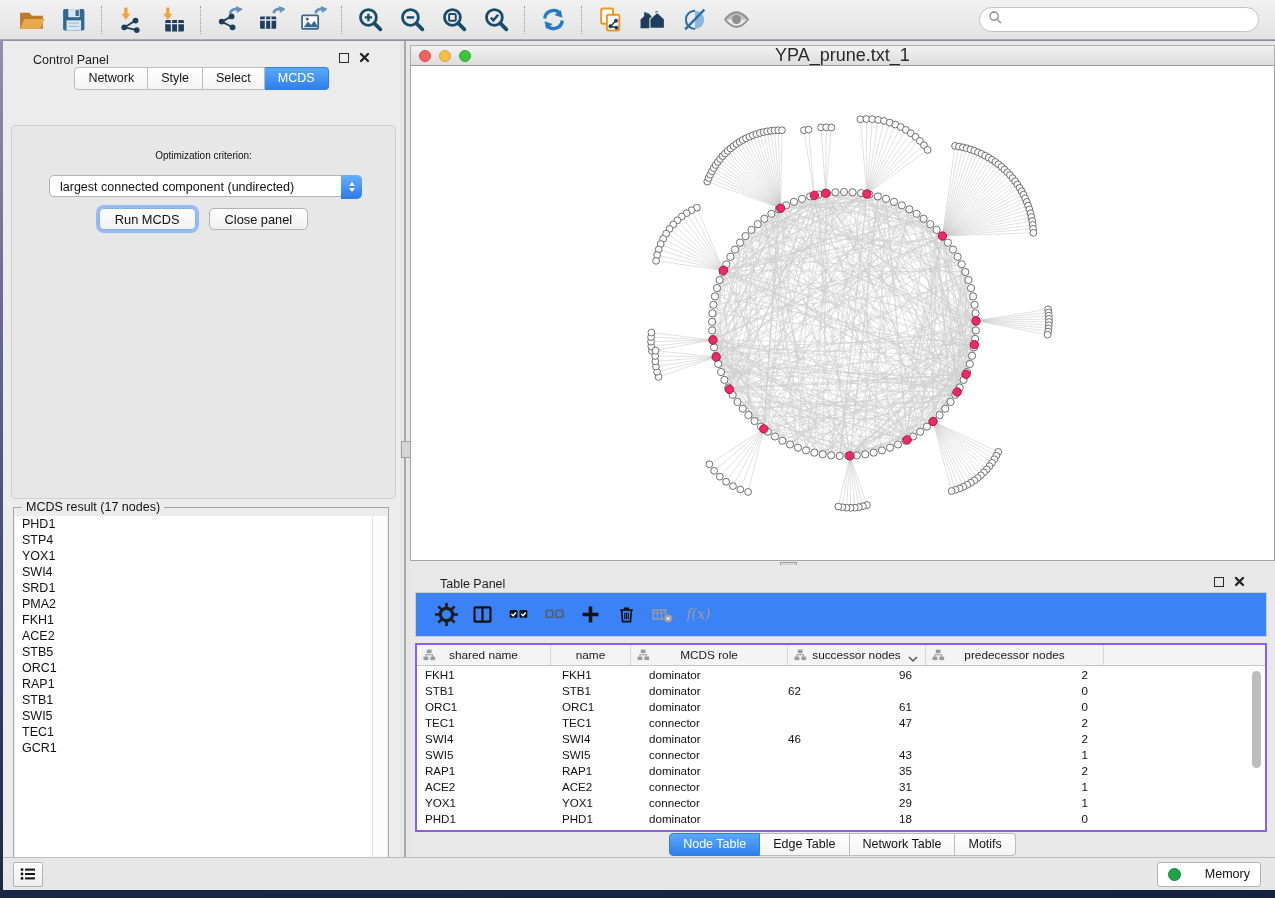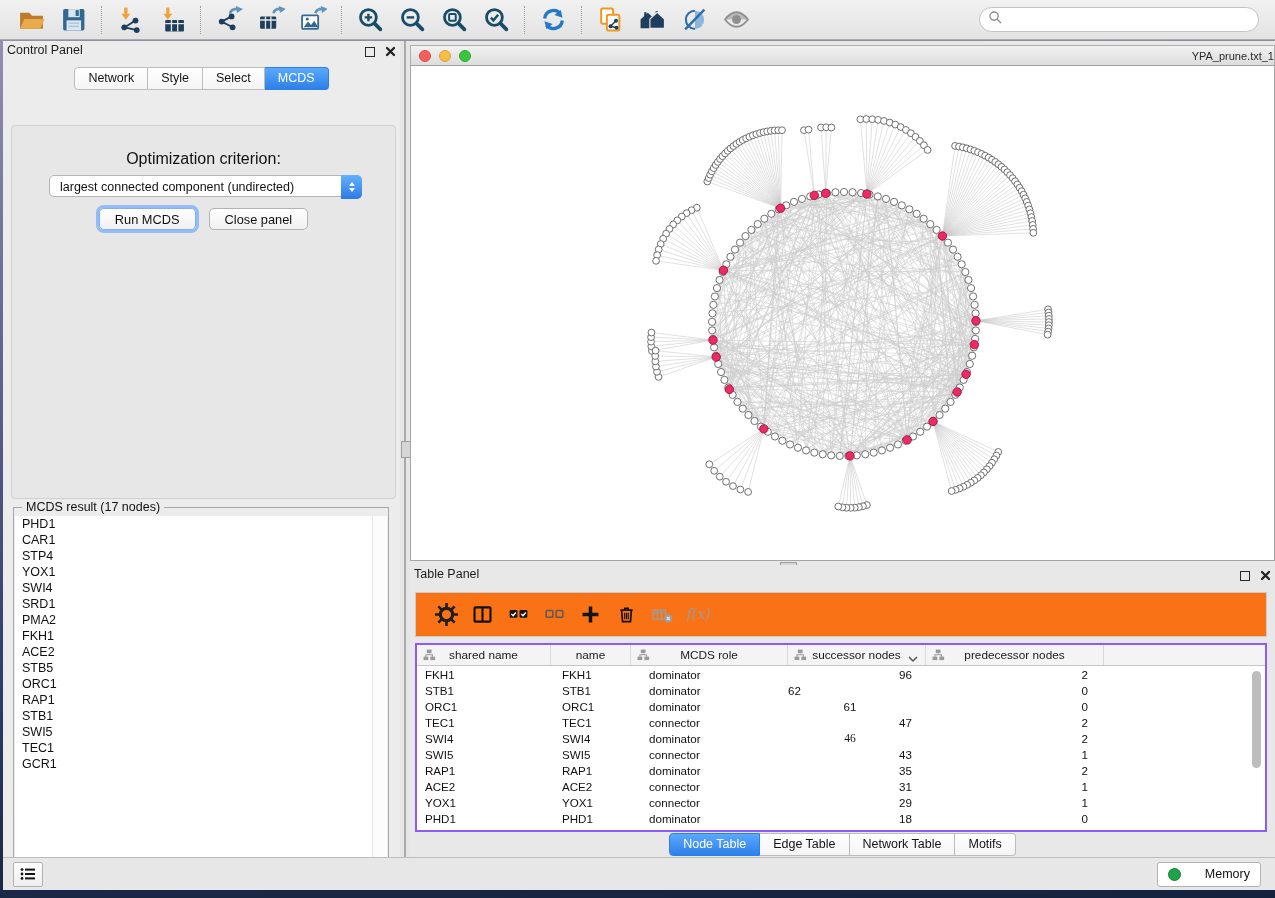--- a/index.html
+++ b/index.html
@@ -10,33 +10,33 @@
   
   #main-toolbar{left:0;top:0;right:0;height:40px;background:linear-gradient(#f1f1f1,#e3e3e3);
     border-bottom:1px solid #ababab;display:flex;align-items:center;padding-left:10px;box-sizing:border-box}
   .tb-ic{width:30px;height:30px;display:flex;align-items:center;justify-content:center;margin:0 6px;cursor:default}
   .tb-sep{width:0;height:28px;border-left:1px dotted #9a9a9a;margin:0 7px}
   #search-wrap{position:absolute;right:16px;top:7px;width:280px;height:25px;background:#fff;
     border:1px solid #c3c3c3;border-radius:13px;display:flex;align-items:center;padding-left:8px;box-sizing:border-box}
   #search-wrap input{border:none;outline:none;flex:1;font-size:12px;background:transparent;font-family:inherit}
   
   #control-panel{left:3px;top:41px;width:397px;bottom:40px;background:#ececec}
-  .panel-head{height:26px;display:flex;align-items:flex-start;padding:2px 4px 0;box-sizing:border-box}
+  .panel-head{height:26px;display:flex;align-items:flex-end;padding:2px 30px 0;box-sizing:border-box}
   .panel-title{font-size:12.5px;color:#1c1c1c}
   .win-btns{margin-left:auto;display:flex;align-items:center;gap:10px}
   .float-box{width:8px;height:8px;border:1.6px solid #2a2a2a;display:inline-block}
   .cp-tabs-row{display:flex;justify-content:center;position:relative;z-index:2}
   .seg{display:inline-flex}
   .seg .tab{background:linear-gradient(#ffffff,#f4f4f4);border:1px solid #bcbcbc;border-left-width:0;
     padding:3px 13px;font-size:12.5px;color:#141414;line-height:15px;cursor:default;white-space:nowrap}
   .seg .tab:first-child{border-left-width:1px;border-radius:4px 0 0 4px}
   .seg .tab:last-child{border-radius:0 4px 4px 0}
   .seg .tab.active{background:linear-gradient(#5aa9fe,#2e7fe9);border-color:#2e7fe9;color:#fff}
   #cp-inner{left:8px;top:84px;width:383px;height:372px;background:#e7e7e7;border:1px solid #d0d0d0;border-radius:4px}
-  #opt-label{top:24px;width:100%;text-align:center;font-size:16px}
+  #opt-label{top:24px;width:100%;text-align:center;font-size:10px}
   #dropdown{left:37px;top:49px;width:313px;height:22px;background:#fff;border:1px solid #b5b5b5;border-radius:5px;
     font-size:12.5px;line-height:22px;padding-left:10px;box-sizing:border-box;cursor:default}
   #dd-stepper{position:absolute;top:-1px;right:-1px;width:21px;height:24px;border-radius:0 5px 5px 0;
     background:linear-gradient(#64b1ff,#2c7ae6);display:flex;flex-direction:column;align-items:center;justify-content:center;gap:2px}
   .tri-up{width:0;height:0;border-left:3.5px solid transparent;border-right:3.5px solid transparent;border-bottom:4.5px solid #fff}
   .tri-dn{width:0;height:0;border-left:3.5px solid transparent;border-right:3.5px solid transparent;border-top:4.5px solid #fff}
   .btn-row{position:absolute;top:82px;left:0;width:100%;display:flex;justify-content:center;gap:13px}
   .aqua-btn{height:22px;background:linear-gradient(#ffffff,#f0f0f0);border:1px solid #b3b3b3;border-radius:5px;
     font-size:12.8px;padding:0 15px;font-family:inherit;color:#111;cursor:default}
   .focus-ring{box-shadow:0 0 0 3px rgba(102,163,252,.65);border-color:#85b0ee}
@@ -51,27 +51,27 @@
   #v-splitter .knob{position:absolute;left:1px;top:400px;width:8px;height:15px;background:#d6d6d6;border:1px solid #9f9f9f}
   
   #right-pane{left:410px;top:41px;right:0;bottom:40px;background:#e8e8e8}
   #net-window{position:absolute;left:0;top:4px;right:0;height:516px}
   #net-titlebar{height:21px;background:linear-gradient(#f2f2f2,#dcdcdc);border:1px solid #aeaeae;border-bottom-color:#9f9f9f;
     display:flex;align-items:center;position:relative;box-sizing:border-box}
   .tl{width:12px;height:12px;border-radius:50%;margin-left:8px;box-sizing:border-box}
   .tl.red{background:#f4605a;border:1px solid #d94a44}
   .tl.yellow{background:#f6bd47;border:1px solid #dba337}
   .tl.green{background:#3cc440;border:1px solid #2ea833}
-  #net-title{position:absolute;left:0;right:0;text-align:right;font-size:11px;color:#2a2a2a}
+  #net-title{position:absolute;left:0;right:0;text-align:center;font-size:18px;color:#2a2a2a}
   #net-canvas{position:absolute;left:0;top:21px;right:0;bottom:0;background:#fff;border:1px solid #a5a5a5;border-top:none;box-sizing:border-box}
   #h-splitter{position:absolute;left:0;right:0;top:520px;height:4px}
   #h-splitter .knob{position:absolute;left:370px;top:-3px;width:15px;height:9px;background:#d6d6d6;border:1px solid #9f9f9f}
   
   #table-panel{position:absolute;left:0;right:0;top:524px;bottom:0;background:#e8e8e8}
-  #tp-toolbar{position:absolute;left:5px;right:8px;top:27px;height:45px;background:#f97316;border:1px solid #cbcbcb;
+  #tp-toolbar{position:absolute;left:5px;right:8px;top:27px;height:45px;background:#3b82f6;border:1px solid #cbcbcb;
     display:flex;align-items:center;padding-left:12px;box-sizing:border-box}
   .tp-ic{width:36px;height:26px;display:flex;align-items:center;justify-content:center}
   #tp-table{position:absolute;left:5px;right:8px;top:78px;height:185px;background:#fff;border:2px solid #8b5cf6;overflow:hidden}
   #tp-header{display:flex;height:20px;border-bottom:1px solid #c6c6c6;background:#f4f4f4}
   .th{position:relative;display:flex;align-items:center;justify-content:center;font-size:11.8px;color:#1a1a1a;
     border-right:1px solid #d8d8d8;box-sizing:border-box}
   .th .attr{position:absolute;left:6px;top:4px}
   .th .sort{position:absolute;right:7px;top:7px}
   .tr{display:flex;height:16px;align-items:center}
   .td{font-size:11.6px;box-sizing:border-box;white-space:nowrap;overflow:hidden}
@@ -261,21 +261,20 @@
     <div class="btn-row">
       <button class="aqua-btn focus-ring">Run MCDS</button>
       <button class="aqua-btn">Close panel</button>
     </div>
   </div>
   <div id="mcds-fieldset" class="abs">
     <span id="mcds-legend">MCDS result (17 nodes)</span>
     <div id="mcds-list">
         <div id="mcds-scroll"></div>
         <div class="mcds-item">PHD1</div>
-        <div class="mcds-item">CAR1</div>
         <div class="mcds-item">STP4</div>
         <div class="mcds-item">YOX1</div>
         <div class="mcds-item">SWI4</div>
         <div class="mcds-item">SRD1</div>
         <div class="mcds-item">PMA2</div>
         <div class="mcds-item">FKH1</div>
         <div class="mcds-item">ACE2</div>
         <div class="mcds-item">STB5</div>
         <div class="mcds-item">ORC1</div>
         <div class="mcds-item">RAP1</div>
@@ -1303,35 +1302,35 @@
             <div class="td" style="width: 134px; padding-left: 8px;">STB1</div>
             <div class="td" style="width: 80px; padding-left: 11px;">STB1</div>
             <div class="td" style="width: 157px; padding-left: 18px;">dominator</div>
             <div class="td" style="width: 138px; text-align: left; padding-right: 14px;">62</div>
             <div class="td" style="width: 178px; text-align: right; padding-right: 16px;">0</div>
           </div>
           <div class="tr">
             <div class="td" style="width: 134px; padding-left: 8px;">ORC1</div>
             <div class="td" style="width: 80px; padding-left: 11px;">ORC1</div>
             <div class="td" style="width: 157px; padding-left: 18px;">dominator</div>
-            <div class="td" style="width: 138px; text-align: center; padding-right: 14px;">61</div>
+            <div class="td" style="width: 138px; text-align: right; padding-right: 14px;">61</div>
             <div class="td" style="width: 178px; text-align: right; padding-right: 16px;">0</div>
           </div>
           <div class="tr">
             <div class="td" style="width: 134px; padding-left: 8px;">TEC1</div>
             <div class="td" style="width: 80px; padding-left: 11px;">TEC1</div>
             <div class="td" style="width: 157px; padding-left: 18px;">connector</div>
             <div class="td" style="width: 138px; text-align: right; padding-right: 14px;">47</div>
             <div class="td" style="width: 178px; text-align: right; padding-right: 16px;">2</div>
           </div>
           <div class="tr">
             <div class="td" style="width: 134px; padding-left: 8px;">SWI4</div>
             <div class="td" style="width: 80px; padding-left: 11px;">SWI4</div>
             <div class="td" style="width: 157px; padding-left: 18px;">dominator</div>
-            <div class="td" style="width: 138px; text-align: center; padding-right: 14px; font-family: Liberation Serif, serif;">46</div>
+            <div class="td" style="width: 138px; text-align: left; padding-right: 14px;">46</div>
             <div class="td" style="width: 178px; text-align: right; padding-right: 16px;">2</div>
           </div>
           <div class="tr">
             <div class="td" style="width: 134px; padding-left: 8px;">SWI5</div>
             <div class="td" style="width: 80px; padding-left: 11px;">SWI5</div>
             <div class="td" style="width: 157px; padding-left: 18px;">connector</div>
             <div class="td" style="width: 138px; text-align: right; padding-right: 14px;">43</div>
             <div class="td" style="width: 178px; text-align: right; padding-right: 16px;">1</div>
           </div>
           <div class="tr">

